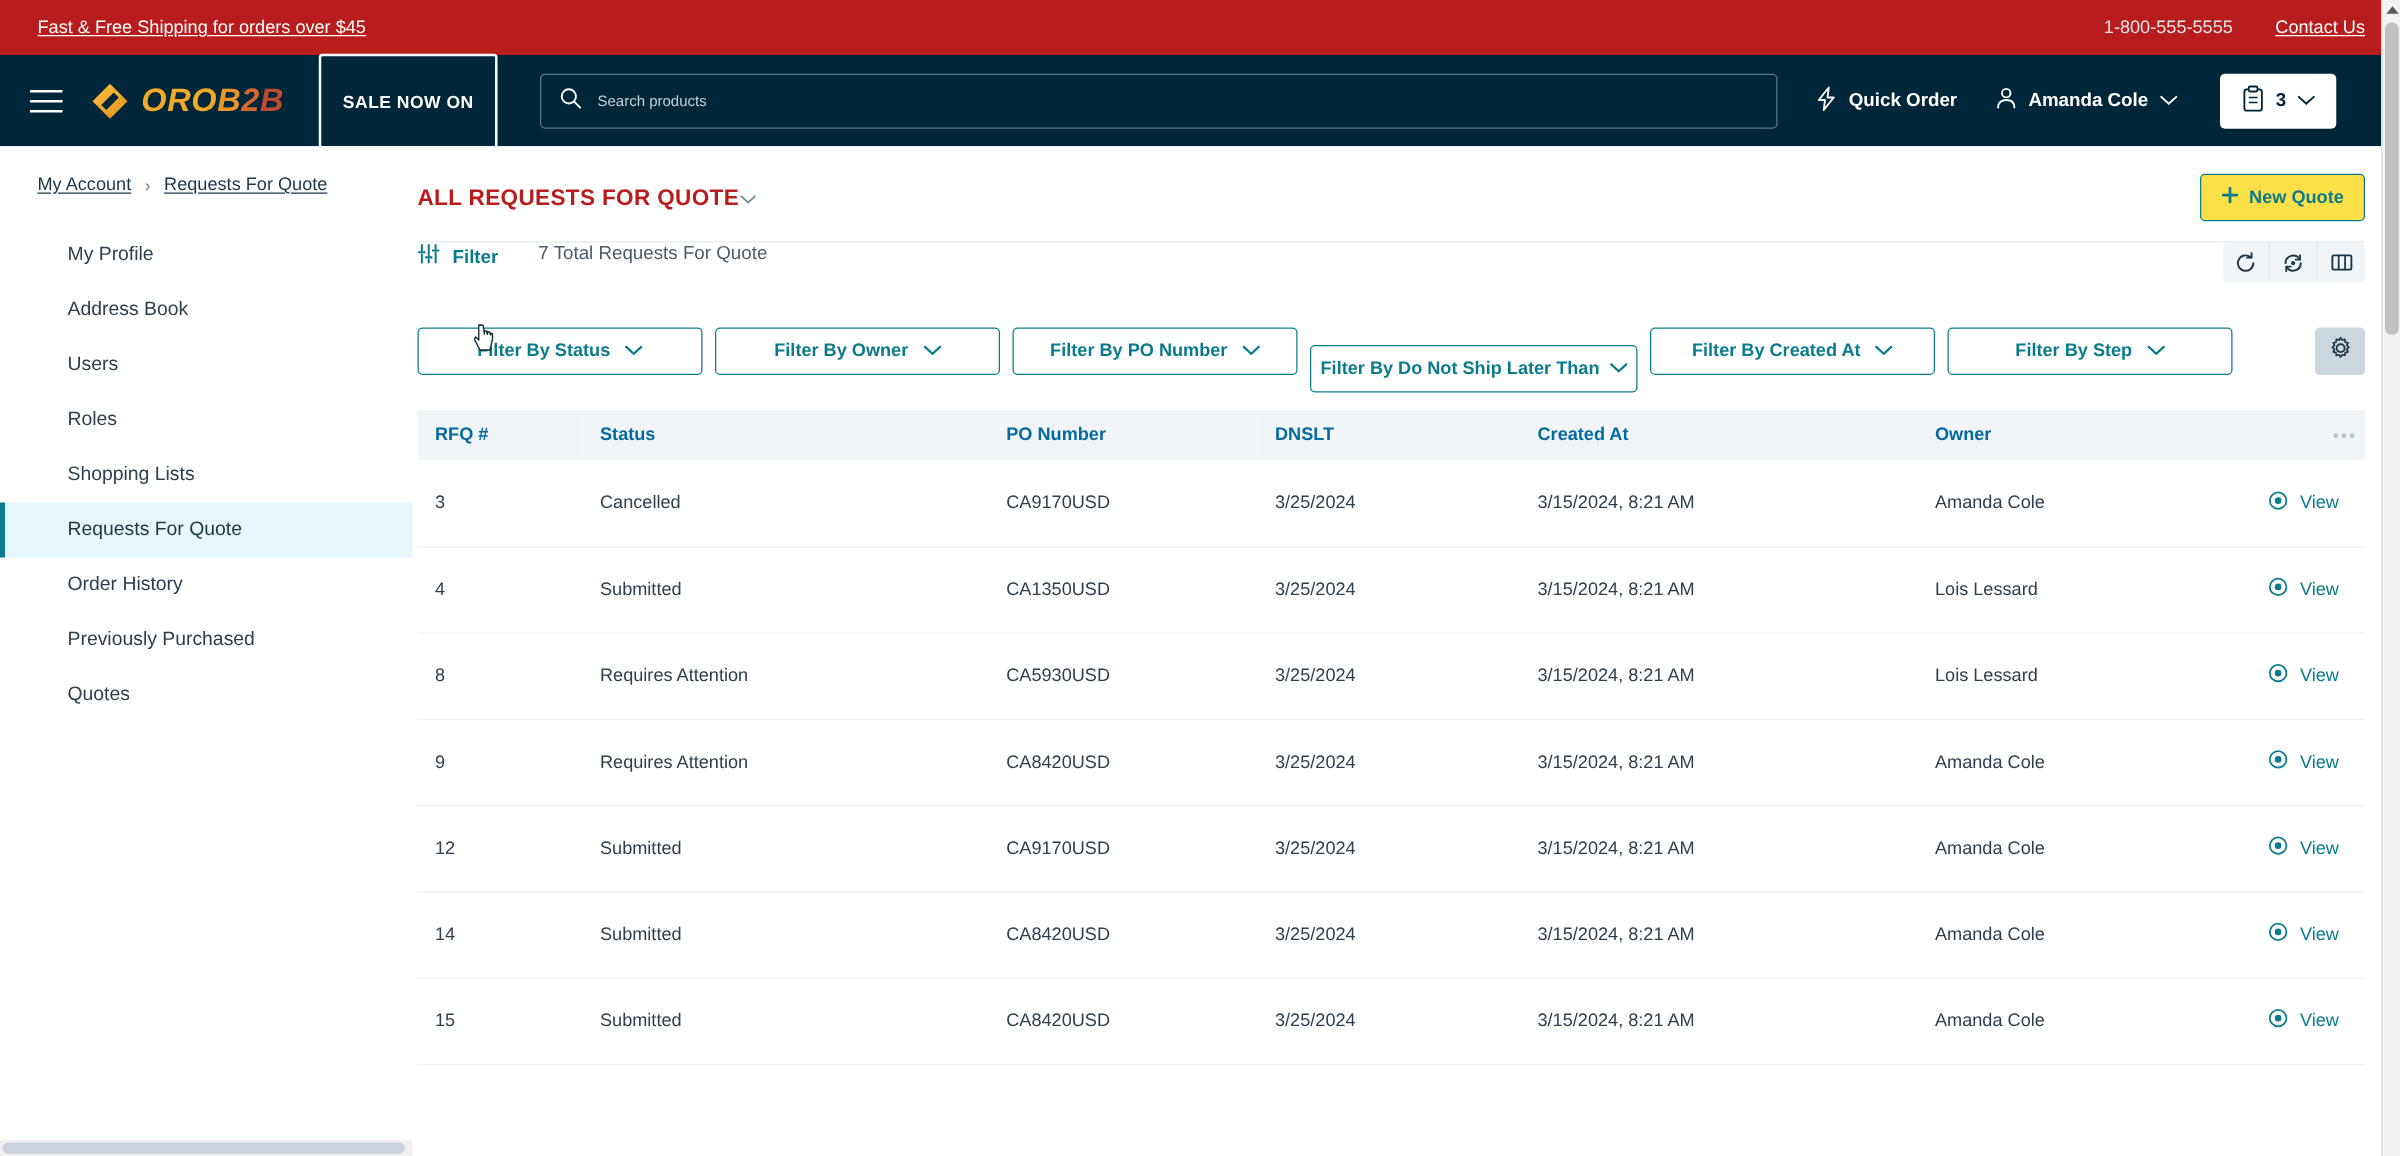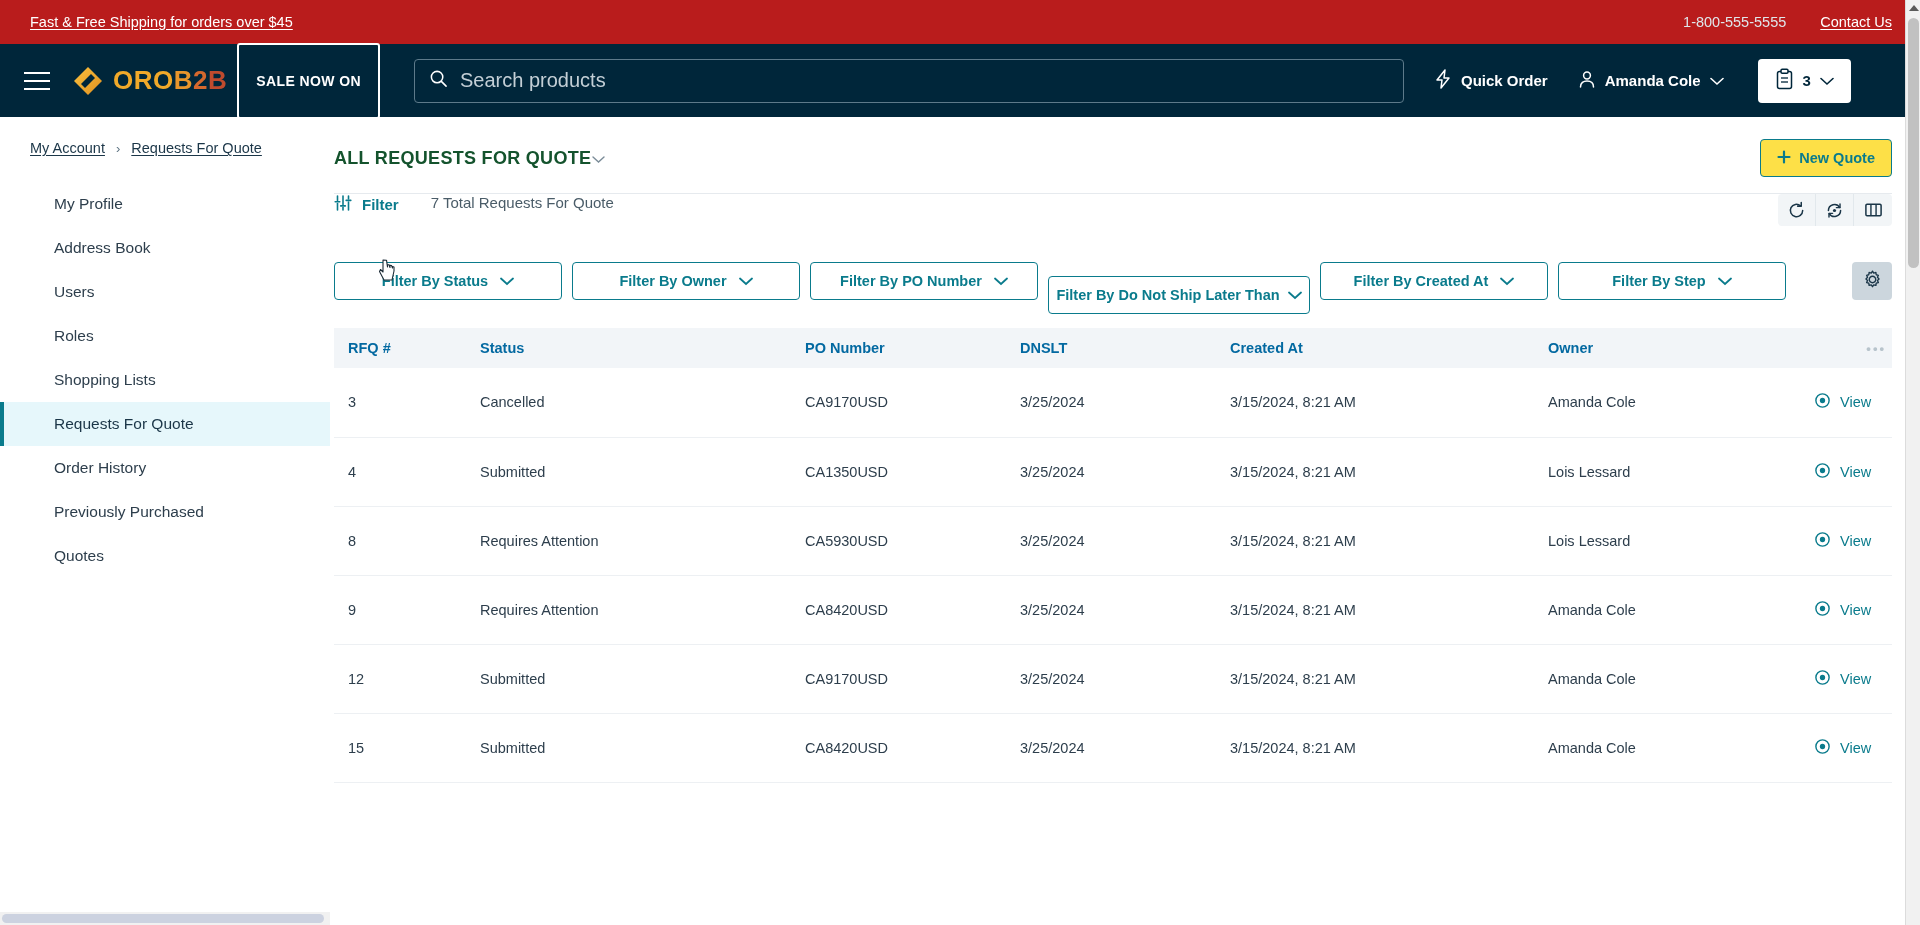--- a/index.html
+++ b/index.html
@@ -47,21 +47,21 @@
     padding: 0 28px 0 24px;
     gap: 0;
   }
   .hamburger {
     width: 30px; height: 26px;
     display: flex; flex-direction: column; justify-content: center;
     gap: 6px; cursor: pointer; margin-right: 18px;
   }
   .hamburger span { display: block; height: 2px; background: #fff; width: 26px; }
 
-  .logo { display: flex; align-items: center; gap: 9px; margin-right: 10px; cursor: pointer; }
+  .logo { display: flex; align-items: center; gap: 9px; margin-right: 28px; cursor: pointer; font-style: italic; }
   .logo-mark { width: 32px; height: 32px; }
   .logo-text {
     font-size: 26px; font-weight: bold; letter-spacing: .5px;
     font-family: "Liberation Sans", sans-serif;
   }
   .logo-oro { color: #f0a92a; }
   .logo-b { color: #e8962c; }
   .logo-2 { color: #d4682e; }
   .logo-b2 { color: #bf4b2e; }
 
@@ -83,21 +83,21 @@
     height: 44px;
     border: 1px solid #5d7a8a;
     border-radius: 4px;
     display: flex; align-items: center;
     padding: 0 14px;
     gap: 12px;
     margin-right: 30px;
   }
   .search-wrap input {
     flex: 1; background: transparent; border: none; outline: none;
-    color: #ffffff; font-size: 20px;
+    color: #ffffff; font-size: 12px;
     font-family: "Liberation Sans", sans-serif;
   }
   .search-wrap input::placeholder { color: #c3cfd6; }
 
   .header-actions { display: flex; align-items: center; gap: 30px; }
   .hdr-item {
     display: flex; align-items: center; gap: 9px;
     color: #ffffff; font-size: 15px; font-weight: bold; cursor: pointer;
     white-space: nowrap;
   }
@@ -154,21 +154,21 @@
     padding: 22px 28px 0 4px;
     position: relative;
     overflow: hidden;
   }
   .main-head {
     display: flex; align-items: center; justify-content: space-between;
     padding: 0 0 0 0; margin-bottom: 16px;
   }
   .page-title {
     display: flex; align-items: center; gap: 1px;
-    font-size: 18px; font-weight: bold; color: #14532d;
+    font-size: 18px; font-weight: bold; color: #b91c1c;
     letter-spacing: .3px;
     cursor: pointer;
   }
   .new-quote-btn {
     border: 1px solid #0a7b8c;
     color: #0a7b8c;
     background: #fde047;
     border-radius: 4px;
     height: 38px;
     display: flex; align-items: center; gap: 8px;
@@ -620,20 +620,39 @@
                 <svg width="17" height="17" viewBox="0 0 18 18" fill="none">
                     <circle cx="9" cy="9" r="7" stroke="#0a7b8c" stroke-width="1.5"></circle>
                     <circle cx="9" cy="9" r="2.8" fill="#0a7b8c"></circle>
                   </svg>
               </span>
               <span>View</span>
             </div>
           </td>
         </tr>
         <tr>
+          <td>14</td>
+          <td>Submitted</td>
+          <td>CA8420USD</td>
+          <td>3/25/2024</td>
+          <td>3/15/2024, 8:21 AM</td>
+          <td>Amanda Cole</td>
+          <td>
+            <div class="view-link">
+              <span>
+                <svg width="17" height="17" viewBox="0 0 18 18" fill="none">
+                    <circle cx="9" cy="9" r="7" stroke="#0a7b8c" stroke-width="1.5"></circle>
+                    <circle cx="9" cy="9" r="2.8" fill="#0a7b8c"></circle>
+                  </svg>
+              </span>
+              <span>View</span>
+            </div>
+          </td>
+        </tr>
+        <tr>
           <td>15</td>
           <td>Submitted</td>
           <td>CA8420USD</td>
           <td>3/25/2024</td>
           <td>3/15/2024, 8:21 AM</td>
           <td>Amanda Cole</td>
           <td>
             <div class="view-link">
               <span>
                 <svg width="17" height="17" viewBox="0 0 18 18" fill="none">

